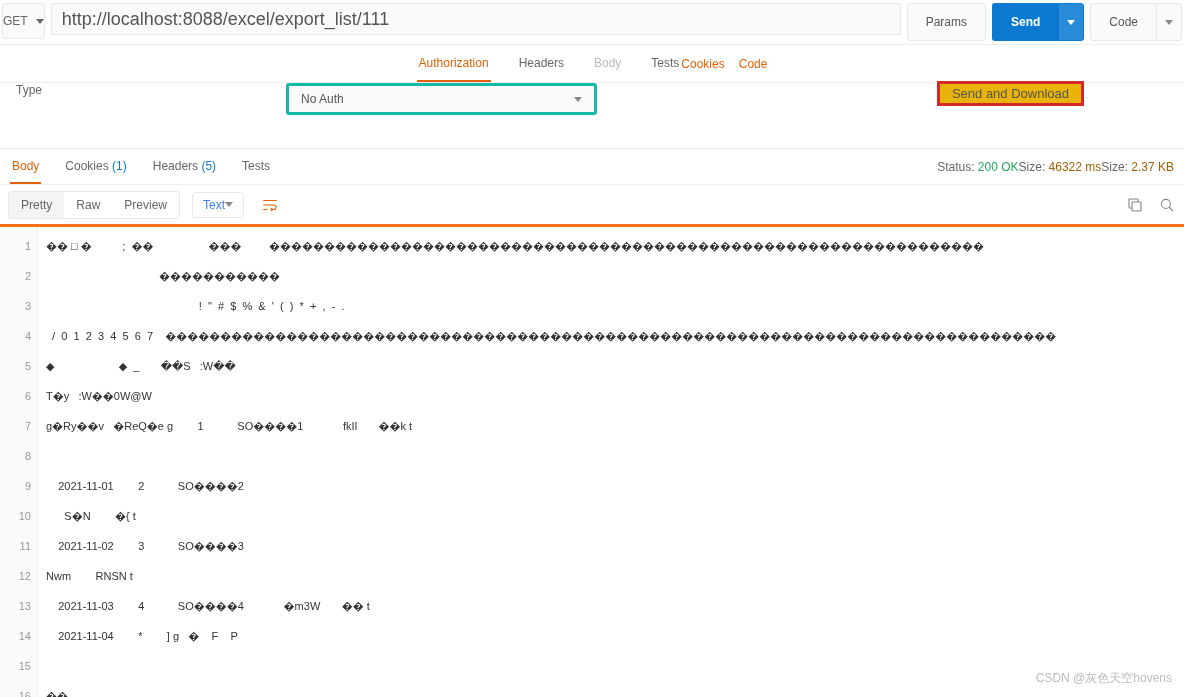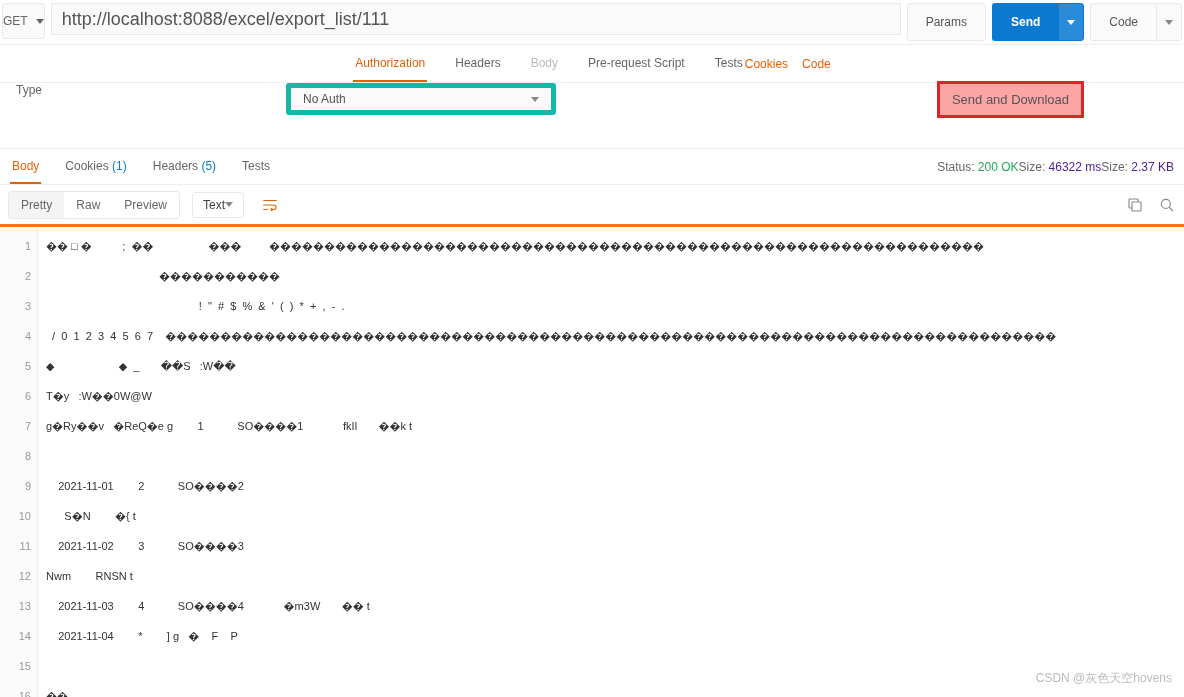--- a/index.html
+++ b/index.html
@@ -14,39 +14,39 @@
 .sendarr{background:#2a8bd8;color:#fff;border:1px solid #0b79d0;border-radius:0 3px 3px 0;padding:0 8px;display:flex;align-items:center}
 .savegroup{display:flex}
 .save{border-radius:3px 0 0 3px;border-right:none}
 .savearr{border-radius:0 3px 3px 0;padding:0 8px;display:flex;align-items:center;border:1px solid #e8e8e8;background:#fafafa;color:#888}
 .chev{width:0;height:0;border-left:4px solid transparent;border-right:4px solid transparent;border-top:5px solid currentColor}
 .row2{display:flex;align-items:center;justify-content:center;height:38px;padding:0 12px;border-bottom:1px solid #eee;position:relative}
 .tabs{display:flex;gap:26px}
 .tab{padding:10px 2px;color:#666;cursor:pointer}
 .tab.active{color:#e36209;border-bottom:2px solid #e36209}
 .tab.dim{color:#bbb}
-.dd{position:absolute;right:100px;top:36px;background:#fca5a5;border:3px solid #d62828;padding:8px 12px;color:#555;font-size:13px;z-index:10}
+.dd{position:absolute;right:100px;top:36px;background:#eab308;border:3px solid #d62828;padding:2px 12px;color:#555;font-size:13px;z-index:10}
 .links{display:flex;gap:14px}
 .links span{color:#e36209;cursor:pointer}
 .auth{display:flex;align-items:flex-start;height:66px;padding:0 16px;border-bottom:1px solid #eee}
 .authlabel{width:270px;color:#666}
-.sel{display:flex;align-items:center;justify-content:space-between;width:270px;height:32px;padding:0 12px;border:5px solid #14b8a6;background:#fafafa;color:#555;border-radius:3px}
+.sel{display:flex;align-items:center;justify-content:space-between;width:311px;height:32px;padding:0 12px;border:3px solid #14b8a6;background:#fafafa;color:#555;border-radius:3px}
 .respbar{display:flex;align-items:center;justify-content:space-between;height:36px;padding:0 10px;border-bottom:1px solid #eee}
 .rtabs{display:flex;gap:22px}
 .rtab{padding:9px 2px;cursor:pointer;color:#666}
 .rtab.active{color:#e36209;border-bottom:2px solid #e36209}
 .cnt{color:#0b79d0}
 .rstatus{display:flex;color:#666}
 .green{color:#26a65b}
-.blue{color:#4c1d95}
+.blue{color:#a16207}
 .viewbar{display:flex;align-items:center;height:42px;padding:0 8px;gap:12px;border-bottom:3px solid #f97316}
 .vtabs{display:flex;border:1px solid #e8e8e8;border-radius:3px;overflow:hidden}
 .vtab{padding:6px 12px;color:#666;cursor:pointer}
 .vtab.active{background:#f4f4f4}
-.fmt{display:flex;align-items:center;gap:0;border:1px solid #e8e8e8;padding:5px 10px;border-radius:3px;color:#404040}
+.fmt{display:flex;align-items:center;gap:0;border:1px solid #e8e8e8;padding:5px 10px;border-radius:3px;color:#3b82f6}
 .wrapbtn{width:28px;height:28px;display:flex;align-items:center;justify-content:center;color:#e36209;border:1px solid transparent;border-radius:3px}
 .rightico{margin-left:auto;display:flex;gap:14px;color:#888}
 .ico{width:18px;height:18px;stroke:currentColor;fill:none;stroke-width:1.5}
 .codearea{display:flex;height:470px;overflow:auto;font-family:Consolas,Menlo,monospace}
 .gutter{width:38px;background:#fafafa;text-align:right;padding:4px 6px;color:#999;font-size:11px;line-height:30px;border-right:1px solid #eee;flex-shrink:0}
 .gutter div{height:30px}
 .codetxt{flex:1;padding:4px 8px;font-size:11px;line-height:30px;color:#333;white-space:pre;overflow-x:hidden}
 .codetxt div{height:30px;overflow:hidden}
 .wm{position:fixed;right:12px;bottom:10px;color:#bbb;font-size:12px}
 </style>
@@ -72,21 +72,20 @@
         <span class="chev"></span>
       </div>
   </div>
 </div>
 
 <div class="row2">
   <div class="tabs">
     <div class="tab active">Authorization</div>
     <div class="tab">Headers</div>
     <div class="tab dim">Body</div>
-    <div class="tab">Pre-request Script</div>
     <div class="tab">Tests</div>
   </div>
   <div class="dd">Send and Download</div>
   <div class="links">
     <span>Cookies</span>
     <span>Code</span>
   </div>
 </div>
 
 <div class="auth">

